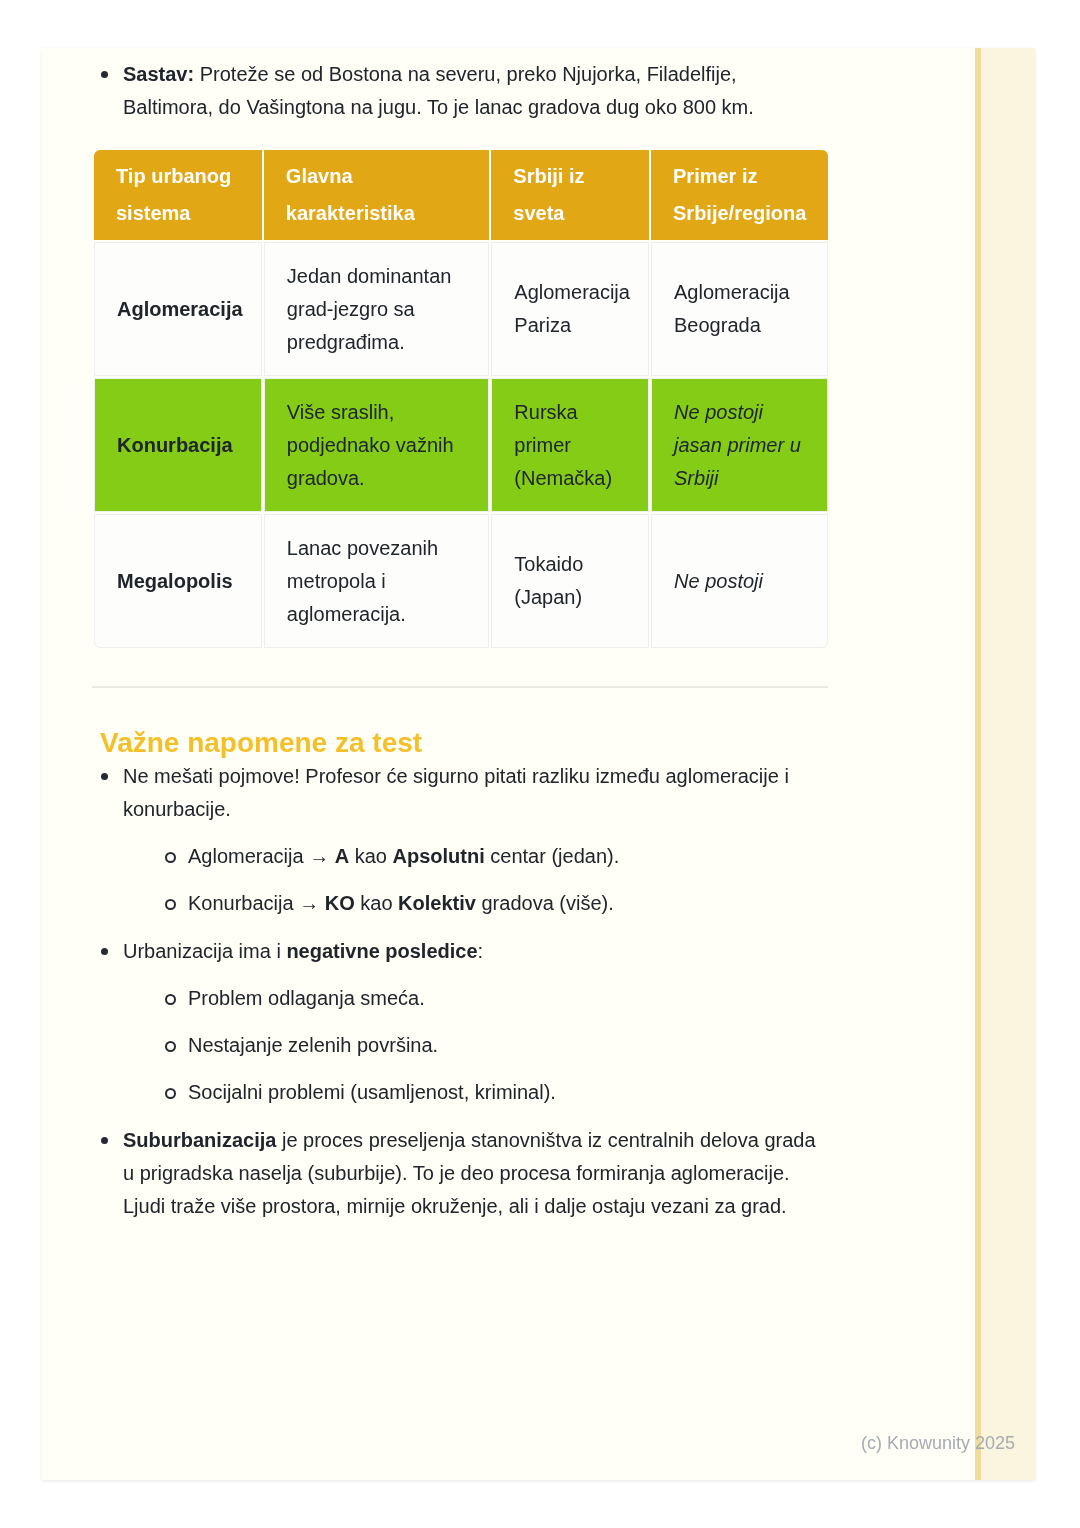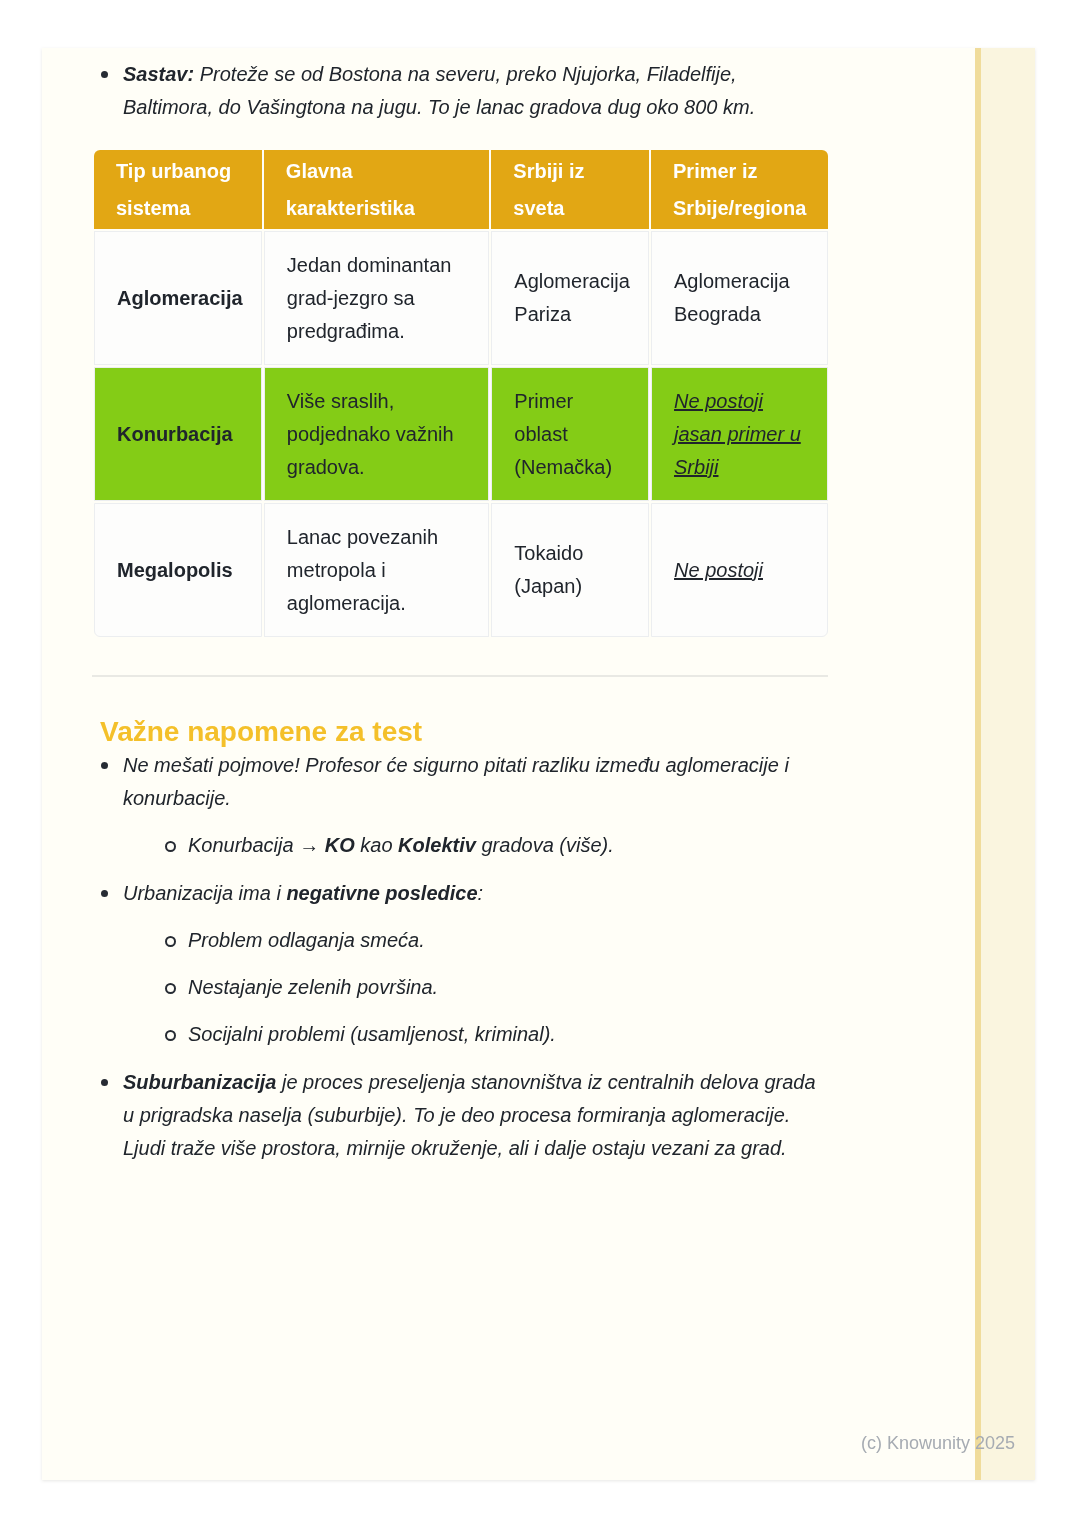--- a/index.html
+++ b/index.html
@@ -28,37 +28,36 @@
     width:736px;
   }
   
   .blist{list-style:none;margin:0;padding:0;}
   .blist-li{
     position:relative;
     padding-left:31px;
     font-size:20px;line-height:33px;
     margin-bottom:13px;
     max-width:705px;
-    font-style:italic;
   }
   .dot{
     position:absolute;left:9px;top:13px;
     width:7px;height:7px;border-radius:50%;
     background:#262b33;
   }
   .circle{
     position:absolute;left:8px;top:12px;
     width:7px;height:7px;border-radius:50%;
     border:2px solid #262b33;
     background:transparent;
   }
   .sublist{list-style:none;margin:14px 0 0 34px;padding:0;}
   .sublist .blist-li{margin-bottom:14px;}
   .b{font-weight:bold;}
-  .i{font-style:italic;text-decoration:underline;}
+  .i{font-style:italic;}
   .intro-list{margin-top:10px;}
   
   .urban-table{
     margin-top:24px;
     border-collapse:separate;
     border-spacing:2px;
     table-layout:fixed;
     width:738px;
   }
   .urban-table col.c1{width:166px;}
@@ -66,21 +65,21 @@
   .urban-table col.c3{width:156px;}
   .urban-table col.c4{width:175px;}
   .urban-table th{
     background:#e2a714;
     color:#ffffff;
     font-size:20px;font-weight:bold;
     line-height:37px;
     text-align:left;
     vertical-align:middle;
     padding:0 18px 0 22px;
-    height:79px;
+    height:90px;
   }
   .urban-table th:first-child{border-top-left-radius:6px;}
   .urban-table th:last-child{border-top-right-radius:6px;}
   .urban-table td{
     border:1px solid #eceef0;
     background:#fdfdfc;
     font-size:20px;line-height:33px;
     vertical-align:middle;
     padding:0 18px 0 22px;
     height:132px;
@@ -141,38 +140,39 @@
       <tbody>
           <tr>
             <td class="b ">Aglomeracija</td>
             <td class="">Jedan dominantan grad-jezgro sa predgrađima.</td>
             <td class="">Aglomeracija Pariza</td>
             <td class="">Aglomeracija Beograda</td>
           </tr>
           <tr class="alt">
             <td class="b ">Konurbacija</td>
             <td class="">Više sraslih, podjednako važnih gradova.</td>
-            <td class="">Primer oblast (Nemačka)</td>
+            <td class="">Rurska primer (Nemačka)</td>
             <td class="i">Ne postoji jasan primer u Srbiji</td>
           </tr>
           <tr>
             <td class="b ">Megalopolis</td>
             <td class="">Lanac povezanih metropola i aglomeracija.</td>
             <td class="">Tokaido (Japan)</td>
             <td class="i">Ne postoji</td>
           </tr>
         </tbody>
     </table>
 
     <hr class="divider">
 
     <h2 class="section-heading">Važne napomene za test</h2>
 
     <ul class="blist notes-list">
         <li class="blist-li"><span class="dot"></span><span class="">Ne mešati pojmove! Profesor će sigurno pitati razliku između aglomeracije i konurbacije.</span><ul class="blist sublist">
+            <li class="blist-li"><span class="circle"></span><span class="">Aglomeracija → </span><span class="b ">A</span><span class=""> kao </span><span class="b ">Apsolutni</span><span class=""> centar (jedan).</span></li>
             <li class="blist-li"><span class="circle"></span><span class="">Konurbacija → </span><span class="b ">KO</span><span class=""> kao </span><span class="b ">Kolektiv</span><span class=""> gradova (više).</span></li>
           </ul></li>
         <li class="blist-li"><span class="dot"></span><span class="">Urbanizacija ima i </span><span class="b ">negativne posledice</span><span class="">:</span><ul class="blist sublist">
             <li class="blist-li"><span class="circle"></span><span class="">Problem odlaganja smeća.</span></li>
             <li class="blist-li"><span class="circle"></span><span class="">Nestajanje zelenih površina.</span></li>
             <li class="blist-li"><span class="circle"></span><span class="">Socijalni problemi (usamljenost, kriminal).</span></li>
           </ul></li>
         <li class="blist-li"><span class="dot"></span><span class="b ">Suburbanizacija</span><span class=""> je proces preseljenja stanovništva iz centralnih delova grada u prigradska naselja (suburbije). To je deo procesa formiranja aglomeracije. Ljudi traže više prostora, mirnije okruženje, ali i dalje ostaju vezani za grad.</span></li>
       </ul>
 

